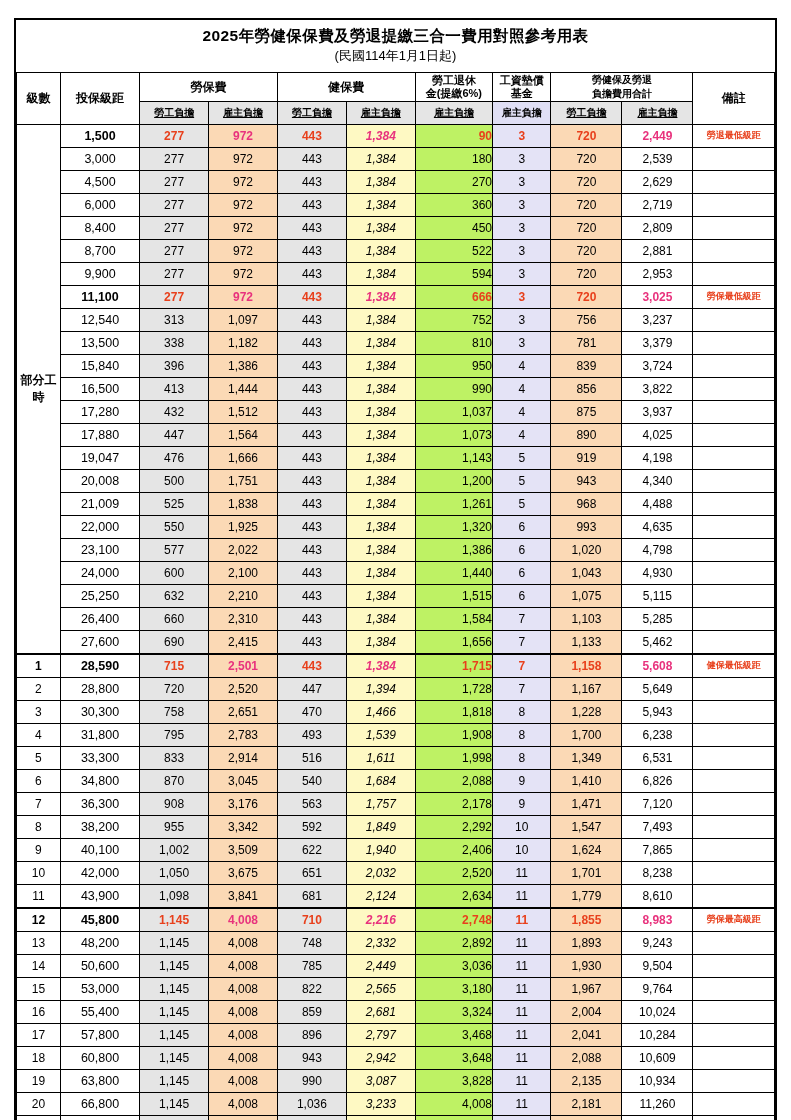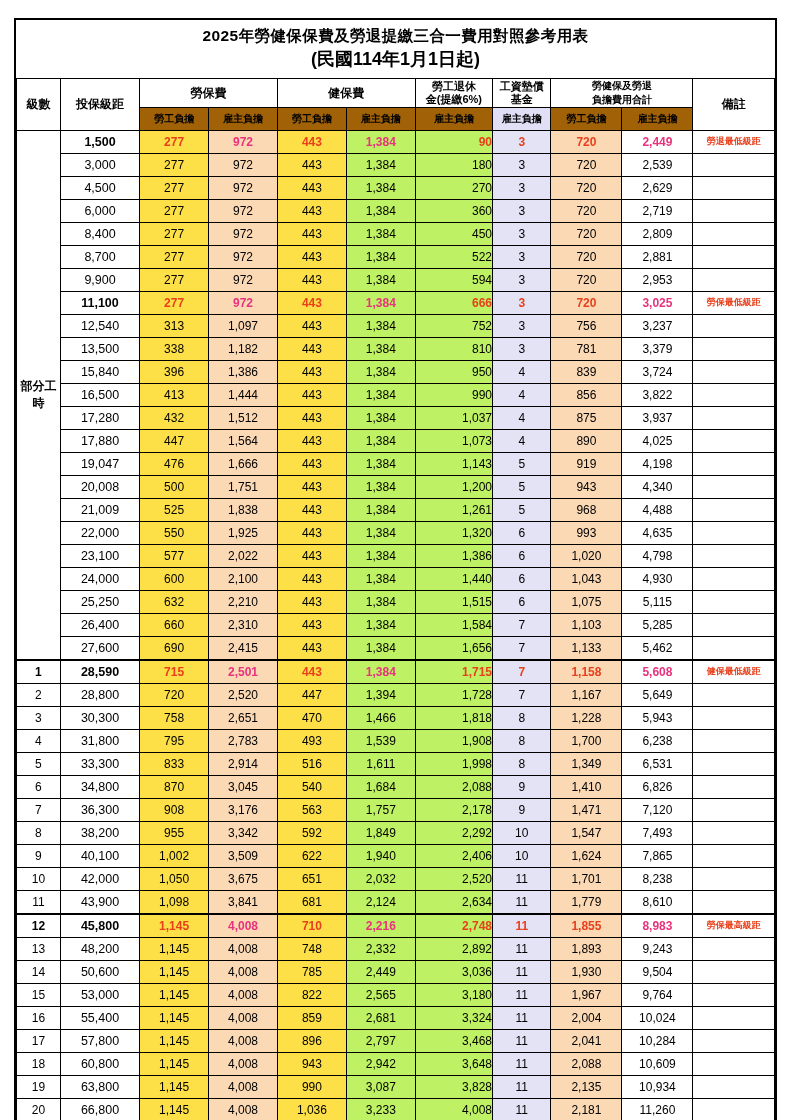--- a/index.html
+++ b/index.html
@@ -3,34 +3,34 @@
 <meta charset="utf-8">
 <style>
   html,body{margin:0;padding:0;background:#ffffff;}
   body{width:791px;height:1120px;font-family:"Liberation Sans","DejaVu Sans",sans-serif;color:#000;}
   .page{width:791px;height:1120px;box-sizing:border-box;padding:18px 14px 10px 14px;}
   .frame{border:2px solid #000;box-sizing:border-box;}
   table{border-collapse:collapse;width:100%;table-layout:fixed;}
   td,th{border:1px solid #000;text-align:center;vertical-align:middle;font-size:11.5px;padding:0;height:22px;}
   .title-cell{border:none;padding:6px 0 2px 0;}
   .title1{font-size:15.5px;font-weight:bold;letter-spacing:.4px;}
-  .title2{font-size:18px;font-weight:bold;padding-bottom:5px;}
+  .title2{font-size:13px;font-weight:normal;padding-bottom:5px;}
   .hdr{font-weight:bold;font-size:12px;}
   .hdr-sm{font-weight:bold;font-size:10px;}
   .hdr-xs{font-weight:bold;font-size:11px;line-height:1.15;}
   
-  .c-lab{background:#fde047;}       
+  .c-lab{background:#e5e5e5;}       
   .c-emp{background:#fbd9b5;}
-  .c-h1{background:#fde047;}
-  .c-h2{background:#bef264;}
+  .c-h1{background:#e5e5e5;}
+  .c-h2{background:#fef9c3;font-style:italic;}
   .c-ret{background:#bef264;text-align:right;}
   .c-wage{background:#e4e3f6;}
   .c-t1{background:#fbd9b5;}
   .c-t2{background:#ffffff;}
-  .hd-orange{background:#a16207;}
+  .hd-orange{background:#e5e5e5;text-decoration:underline;}
   .hd-lav{background:#e0dff5;}
   .hd-plain{background:#ffffff;}
   .num{font-size:12px;}
   .lv{width:40px;}
   .grade{width:66px;font-size:12.5px;font-weight:normal;}
   .remark{width:78px;font-size:9px;color:#e8401c;font-weight:bold;line-height:1.1;}
   .rowspan-label{font-size:12px;writing-mode:horizontal-tb;}
   .hl{color:#e8401c;font-weight:bold;}
   .hl-pink{color:#e8327d;font-weight:bold;}
   tr.hlrow td{font-weight:bold;}

